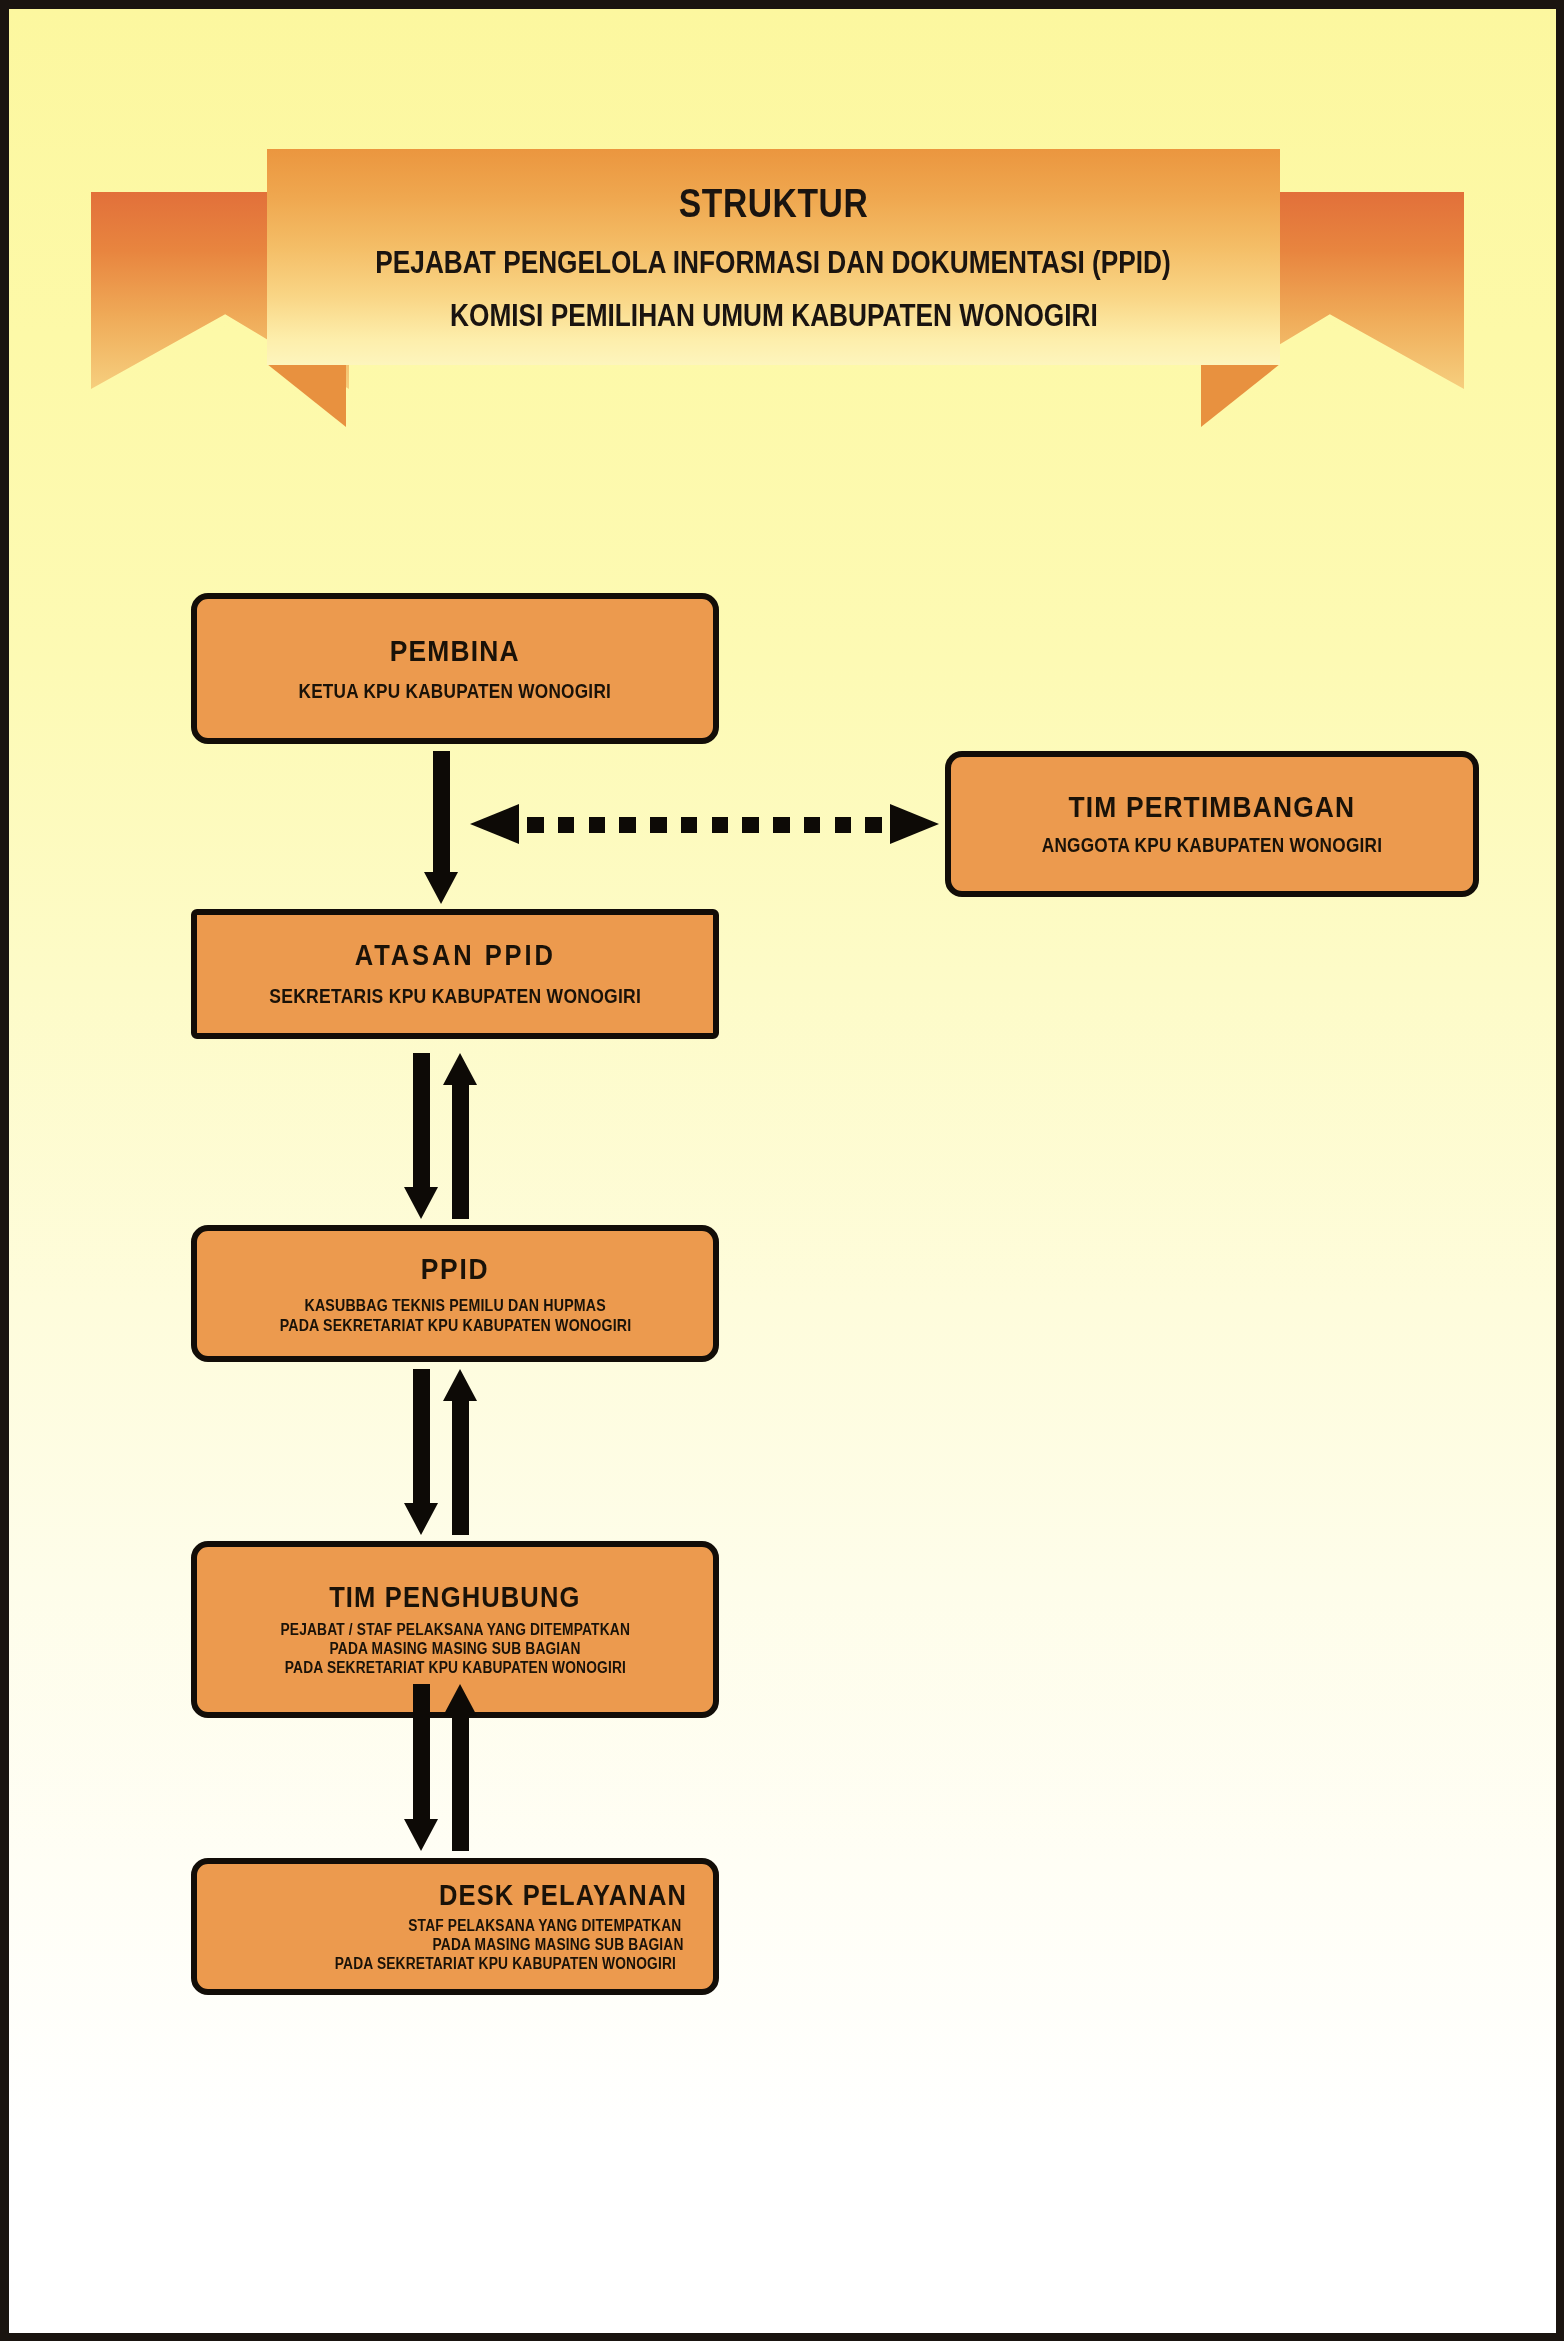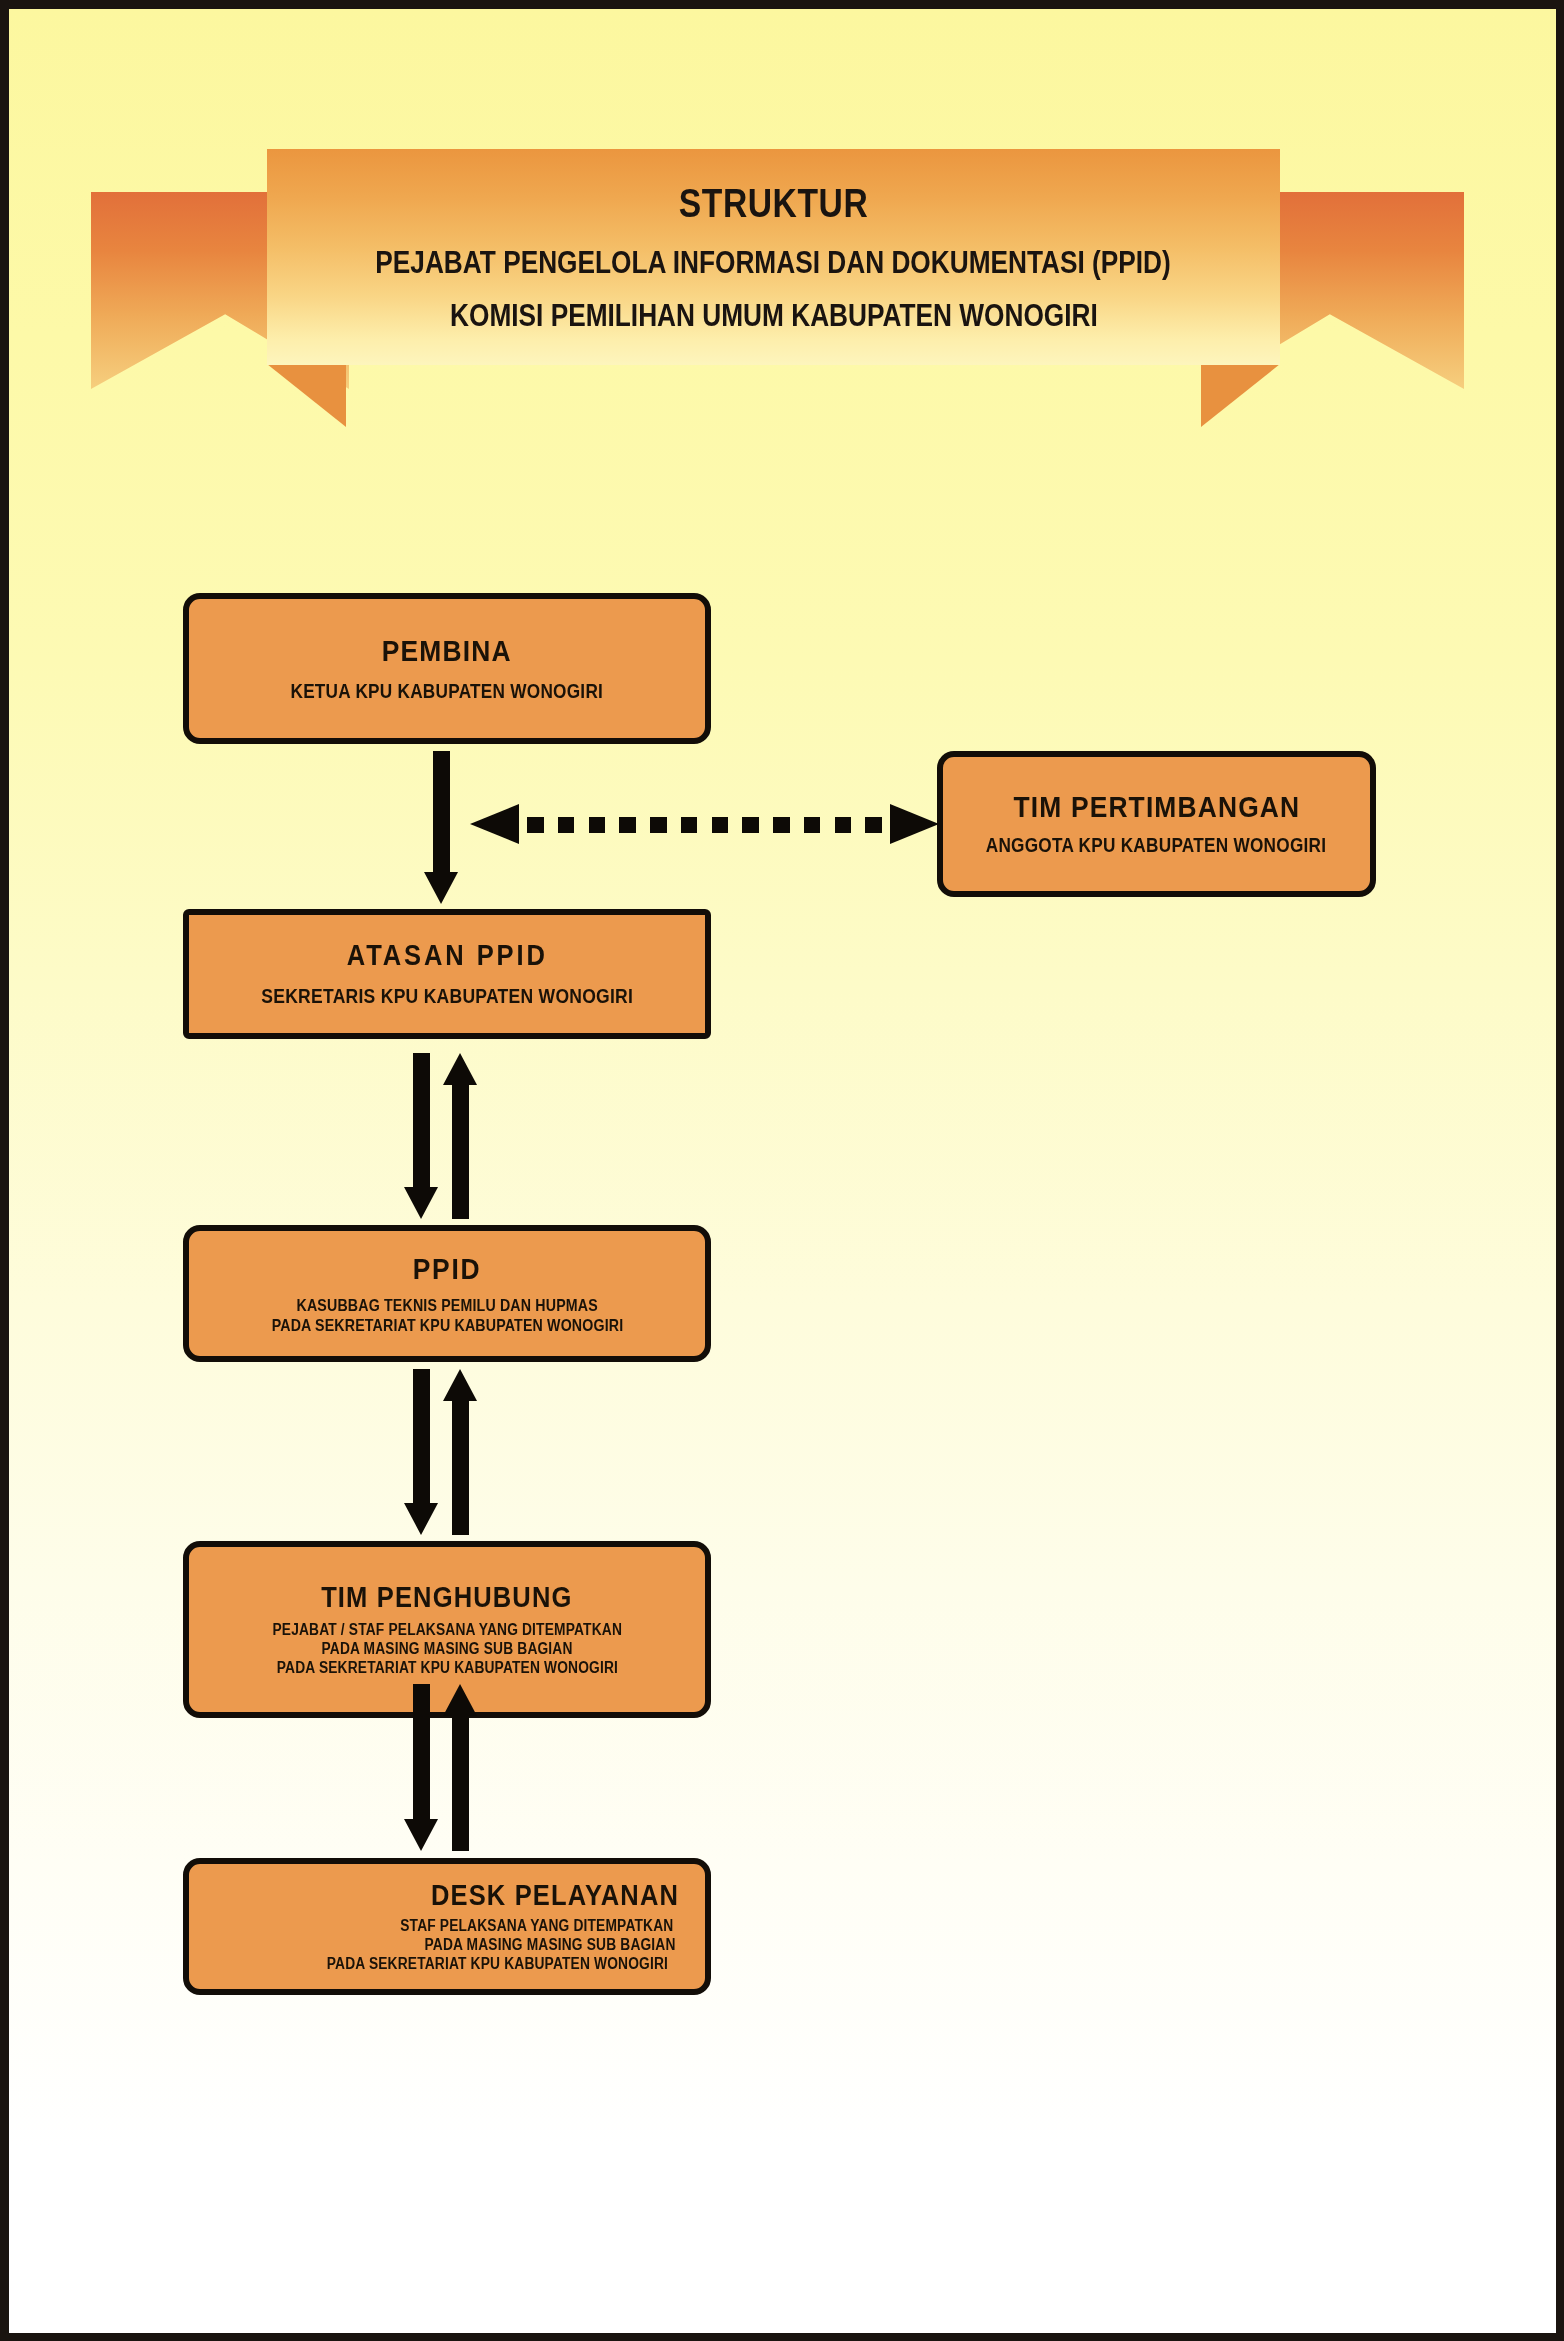--- a/index.html
+++ b/index.html
@@ -101,20 +101,21 @@
     box-sizing: border-box;
     background: #ec9a4e;
     border: 6px solid #120d08;
     border-radius: 17px;
     display: flex;
     flex-direction: column;
     align-items: center;
     justify-content: center;
     text-align: center;
     padding: 4px 9.2px;
+    margin-left: 8px;
   }
   .node .title {
     font-weight: bold;
     color: #1a1208;
     font-family: "Liberation Sans Narrow", "Liberation Sans", sans-serif;
     transform: scaleX(0.88);
     white-space: nowrap;
   }
   .node .sub {
     font-weight: bold;
@@ -122,21 +123,21 @@
     font-family: "Liberation Sans Narrow", "Liberation Sans", sans-serif;
     transform: scaleX(0.86);
     white-space: nowrap;
     line-height: 1.18;
   }
 
   #node-pembina { left: 174px; top: 584px; width: 528px; height: 151px; }
   #node-pembina .title { font-size: 30px; letter-spacing: 1.3px; margin-bottom: 12px; }
   #node-pembina .sub   { font-size: 20px; letter-spacing: 0.3px; }
 
-  #node-tim-pertimbangan { left: 928px; top: 742px; width: 439px; height: 146px; }
+  #node-tim-pertimbangan { left: 928px; top: 742px; width: 534px; height: 146px; }
   #node-tim-pertimbangan .title { font-size: 30px; letter-spacing: 1.3px; margin-bottom: 10.5px; }
   #node-tim-pertimbangan .sub   { font-size: 20px; letter-spacing: 0.3px; }
 
   #node-atasan { left: 174px; top: 900px; width: 528px; height: 130px; border-radius: 6px; }
   #node-atasan .title { font-size: 29px; letter-spacing: 3.3px; margin-bottom: 12px; }
   #node-atasan .sub   { font-size: 20.4px; letter-spacing: 0.3px; }
 
   #node-ppid { left: 174px; top: 1216px; width: 528px; height: 137px; text-align: center; }
   #node-ppid .title { font-size: 30px; letter-spacing: 2px; margin-bottom: 10.5px; }
   #node-ppid .sub   { font-size: 16.5px; letter-spacing: 0.2px; }

